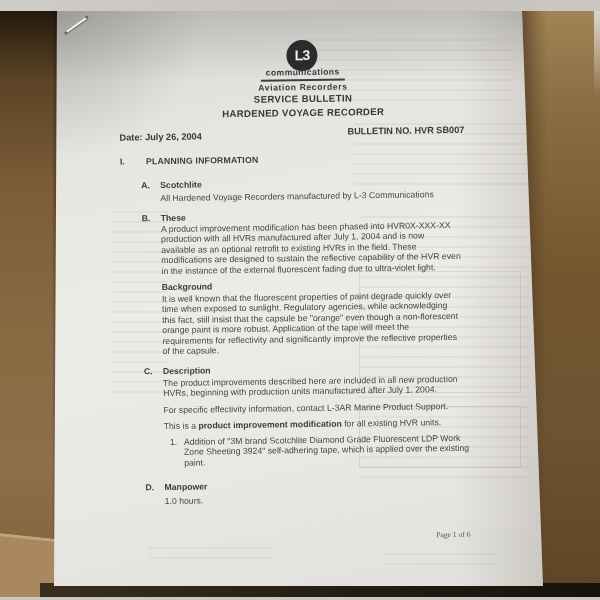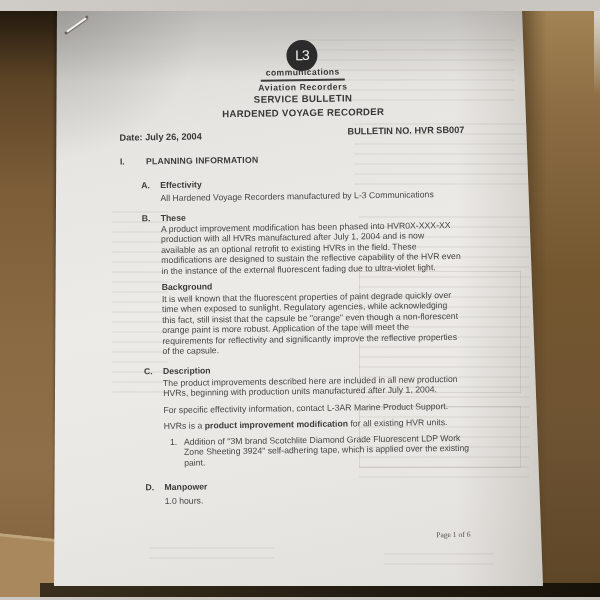--- a/index.html
+++ b/index.html
@@ -36,21 +36,21 @@
   #paper-shade-corner{left:0;top:0;width:150px;height:150px;
     background:radial-gradient(circle at 0 0,rgba(90,88,84,.30),rgba(90,88,84,0) 70%);}
   #content{left:0;top:0;width:492px;height:575px;transform:rotate(-0.8deg);
     transform-origin:40px 300px;color:#404040;font-size:8.7px;line-height:10.4px;}
   
   .staple-line{left:10px;top:13px;width:25px;height:2.4px;background:#f4f3f0;
     transform:rotate(-35deg);box-shadow:0 1px 1px rgba(40,36,30,.5);}
   .staple-dot{width:3px;height:3px;border-radius:50%;background:#69645c;}
   
   #logo-circle{left:236px;top:32px;width:31px;height:31px;border-radius:50%;
-    background:#2b2b2b;color:#f2f1ee;font-weight:normal;font-size:14px;
+    background:#2b2b2b;color:#f2f1ee;font-weight:bold;font-size:14px;
     display:flex;align-items:center;justify-content:center;letter-spacing:-1px;}
   #logo-line1{left:182px;top:59px;width:140px;text-align:center;font-weight:bold;
     font-size:8.6px;letter-spacing:.4px;color:#3a3a3a;}
   #logo-rule{left:210px;top:71px;width:84px;height:2px;background:#3e3e3e;}
   #logo-line2{left:182px;top:74px;width:140px;text-align:center;font-weight:bold;
     font-size:8.6px;letter-spacing:.6px;color:#3a3a3a;}
   #title1{left:157px;top:86px;width:190px;text-align:center;font-weight:bold;
     font-size:9.6px;letter-spacing:.4px;color:#383838;}
   #title2{left:157px;top:100px;width:190px;text-align:center;font-weight:bold;
     font-size:9.6px;letter-spacing:.3px;color:#383838;}
@@ -114,21 +114,21 @@
       <span id="bulletin-no">BULLETIN NO. HVR SB007</span>
     </div>
 
     <div class="abs" style="left:68px;top:146px;width:360px;">
       <span class="sec-num" style="left:0;">I.</span>
       <span class="sec-title" style="left:26px;letter-spacing:.2px;">PLANNING INFORMATION</span>
     </div>
 
     <div class="abs" style="left:89px;top:170px;width:380px;">
       <span class="sec-num">A.</span>
-      <span class="sec-title" style="left:19px;">Effectivity</span>
+      <span class="sec-title" style="left:19px;">Scotchlite</span>
     </div>
     <div class="abs para" style="left:108px;top:183px;width:360px;">All Hardened Voyage Recorders manufactured by L-3 Communications</div>
 
     <div class="abs" style="left:89px;top:203px;width:380px;">
       <span class="sec-num">B.</span>
       <span class="sec-title" style="left:19px;">These</span>
     </div>
     <div class="abs para" style="left:108px;top:214px;width:352px;">
       <div>A product improvement modification has been phased into HVR0X-XXX-XX</div>
       <div>production with all HVRs manufactured after July 1, 2004 and is now</div>
@@ -150,21 +150,21 @@
     <div class="abs" style="left:89px;top:356px;width:380px;">
       <span class="sec-num">C.</span>
       <span class="sec-title" style="left:19px;">Description</span>
     </div>
     <div class="abs para" style="left:108px;top:368px;width:352px;">
       <div>The product improvements described here are included in all new production</div>
       <div>HVRs, beginning with production units manufactured after July 1, 2004.</div>
     </div>
     <div class="abs para" style="left:108px;top:395px;width:352px;">For specific effectivity information, contact L-3AR Marine Product Support.</div>
     <div class="abs para" style="left:108px;top:411px;width:352px;">
-      <span>HVRs is a </span><span class="b">product improvement modification</span><span> for all existing HVR units.</span>
+      <span>This is a </span><span class="b">product improvement modification</span><span> for all existing HVR units.</span>
     </div>
     <div class="abs para" style="left:114px;top:427px;width:352px;">
       <span class="abs" style="left:0;top:0;">1.</span>
       <div style="margin-left:14px;">
         <div>Addition of "3M brand Scotchlite Diamond Grade Fluorescent LDP Work</div>
         <div>Zone Sheeting 3924" self-adhering tape, which is applied over the existing</div>
         <div>paint.</div>
       </div>
     </div>
 

